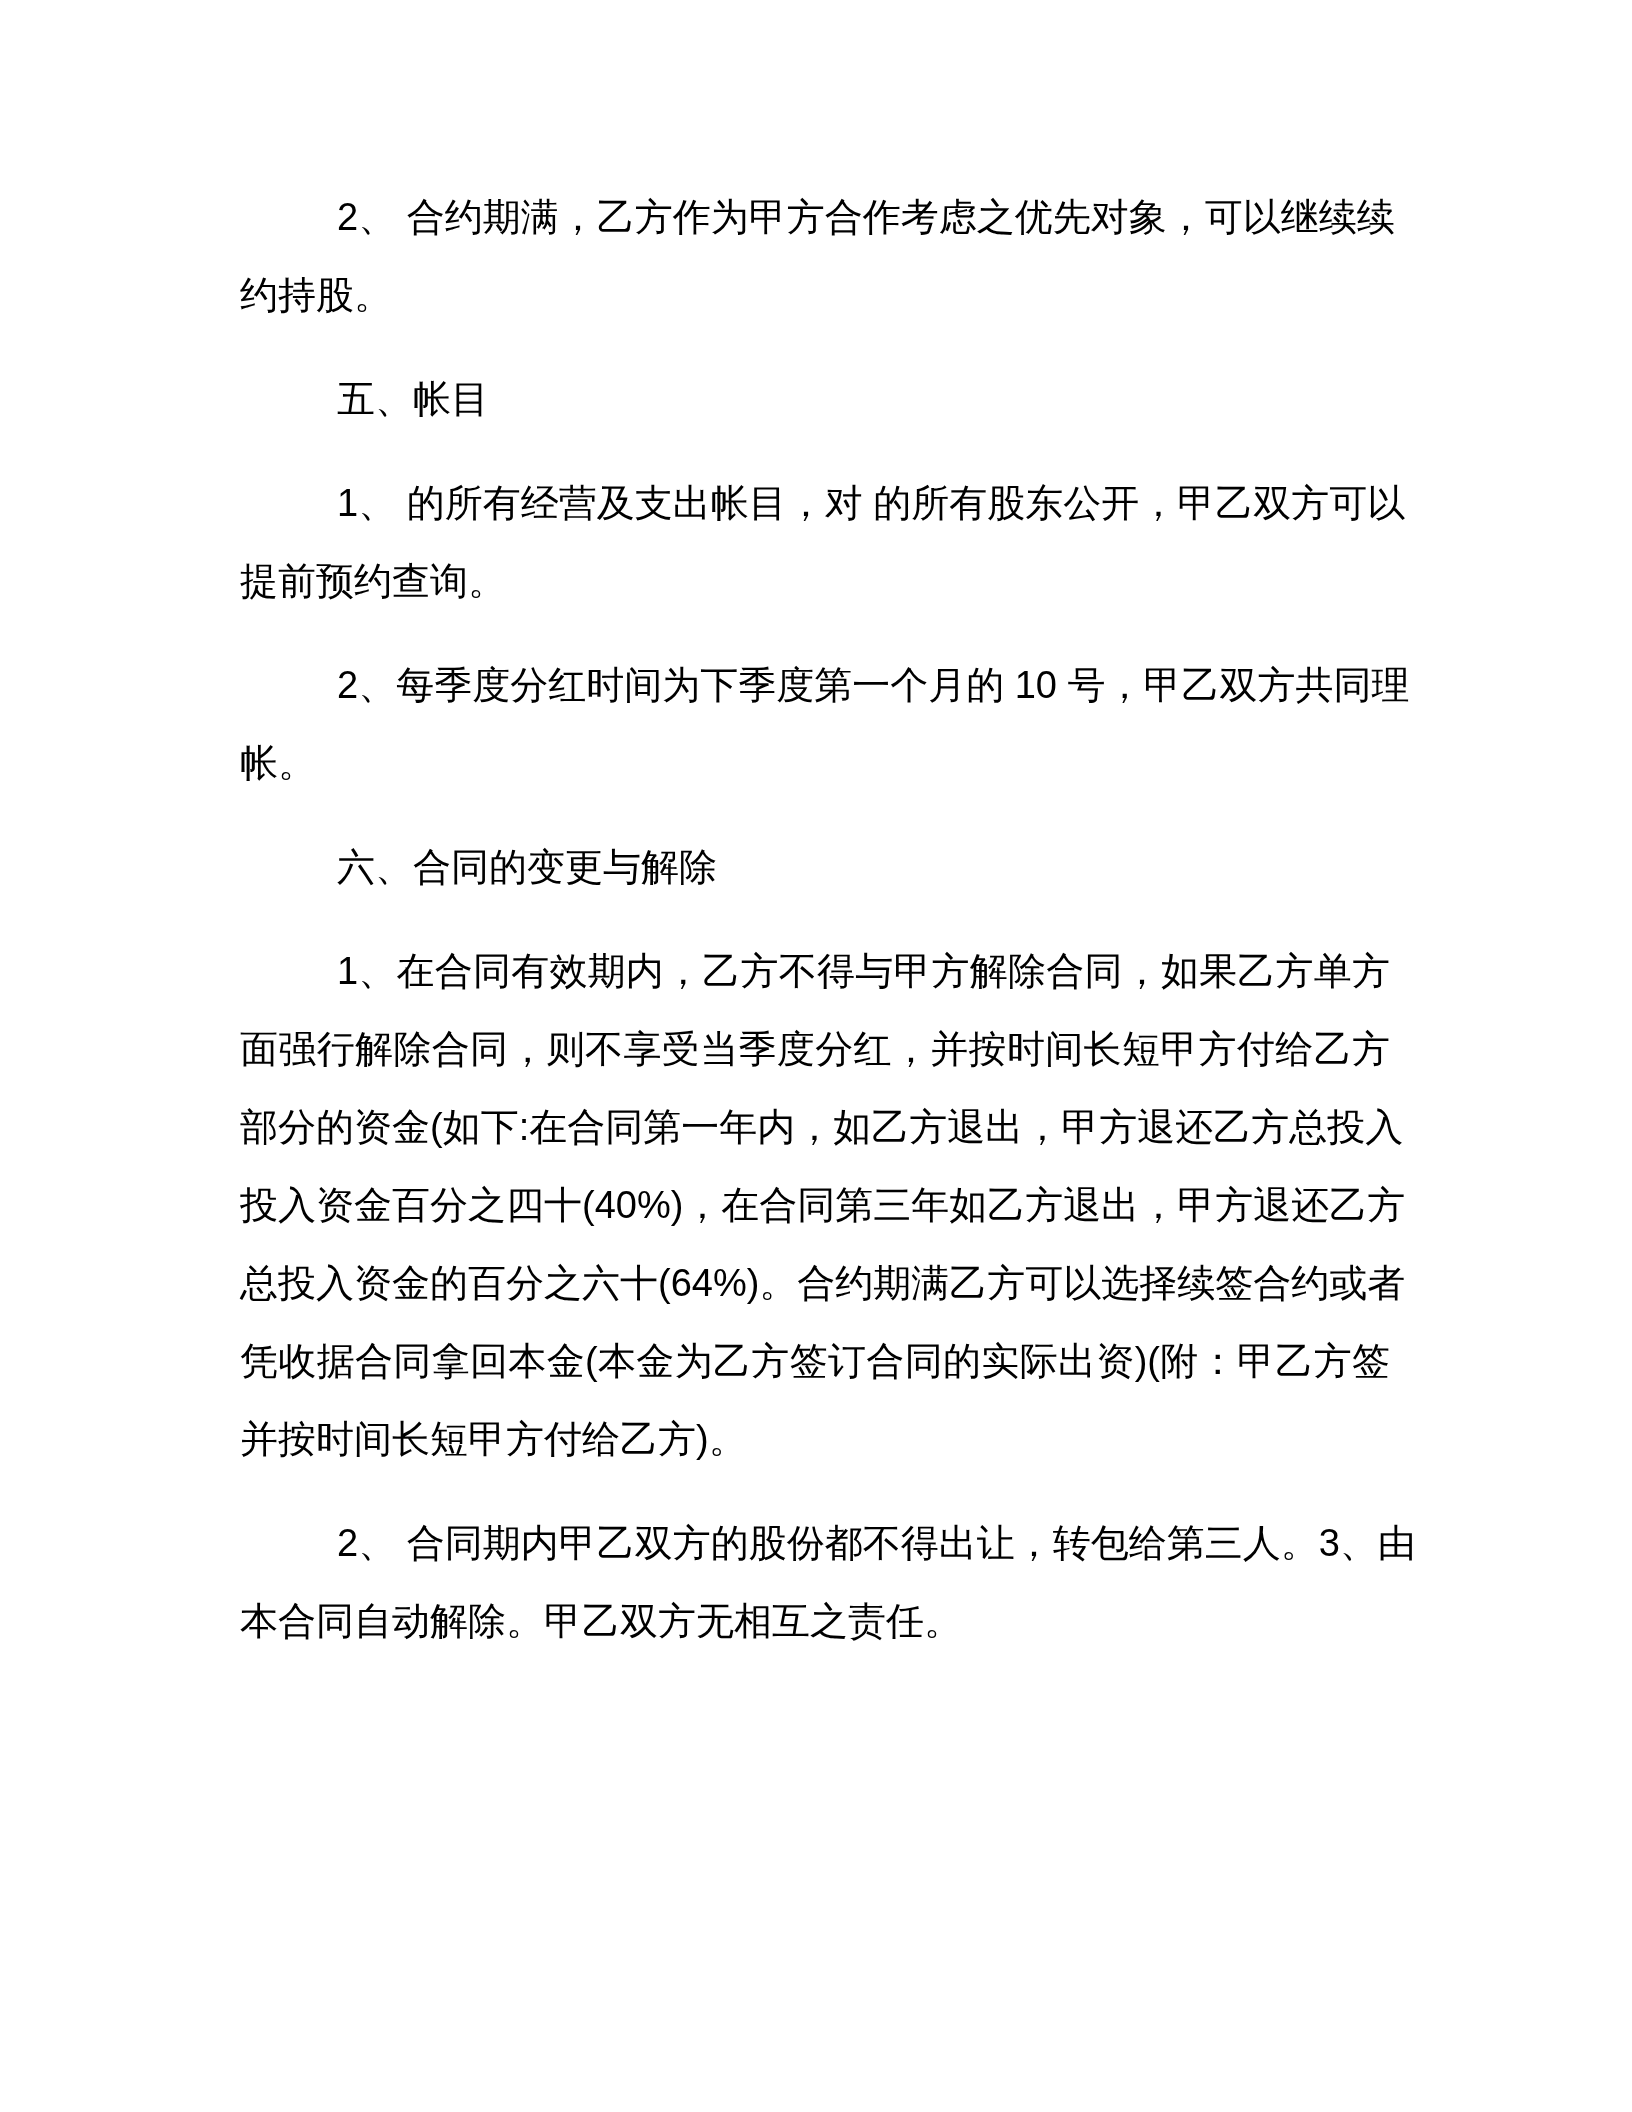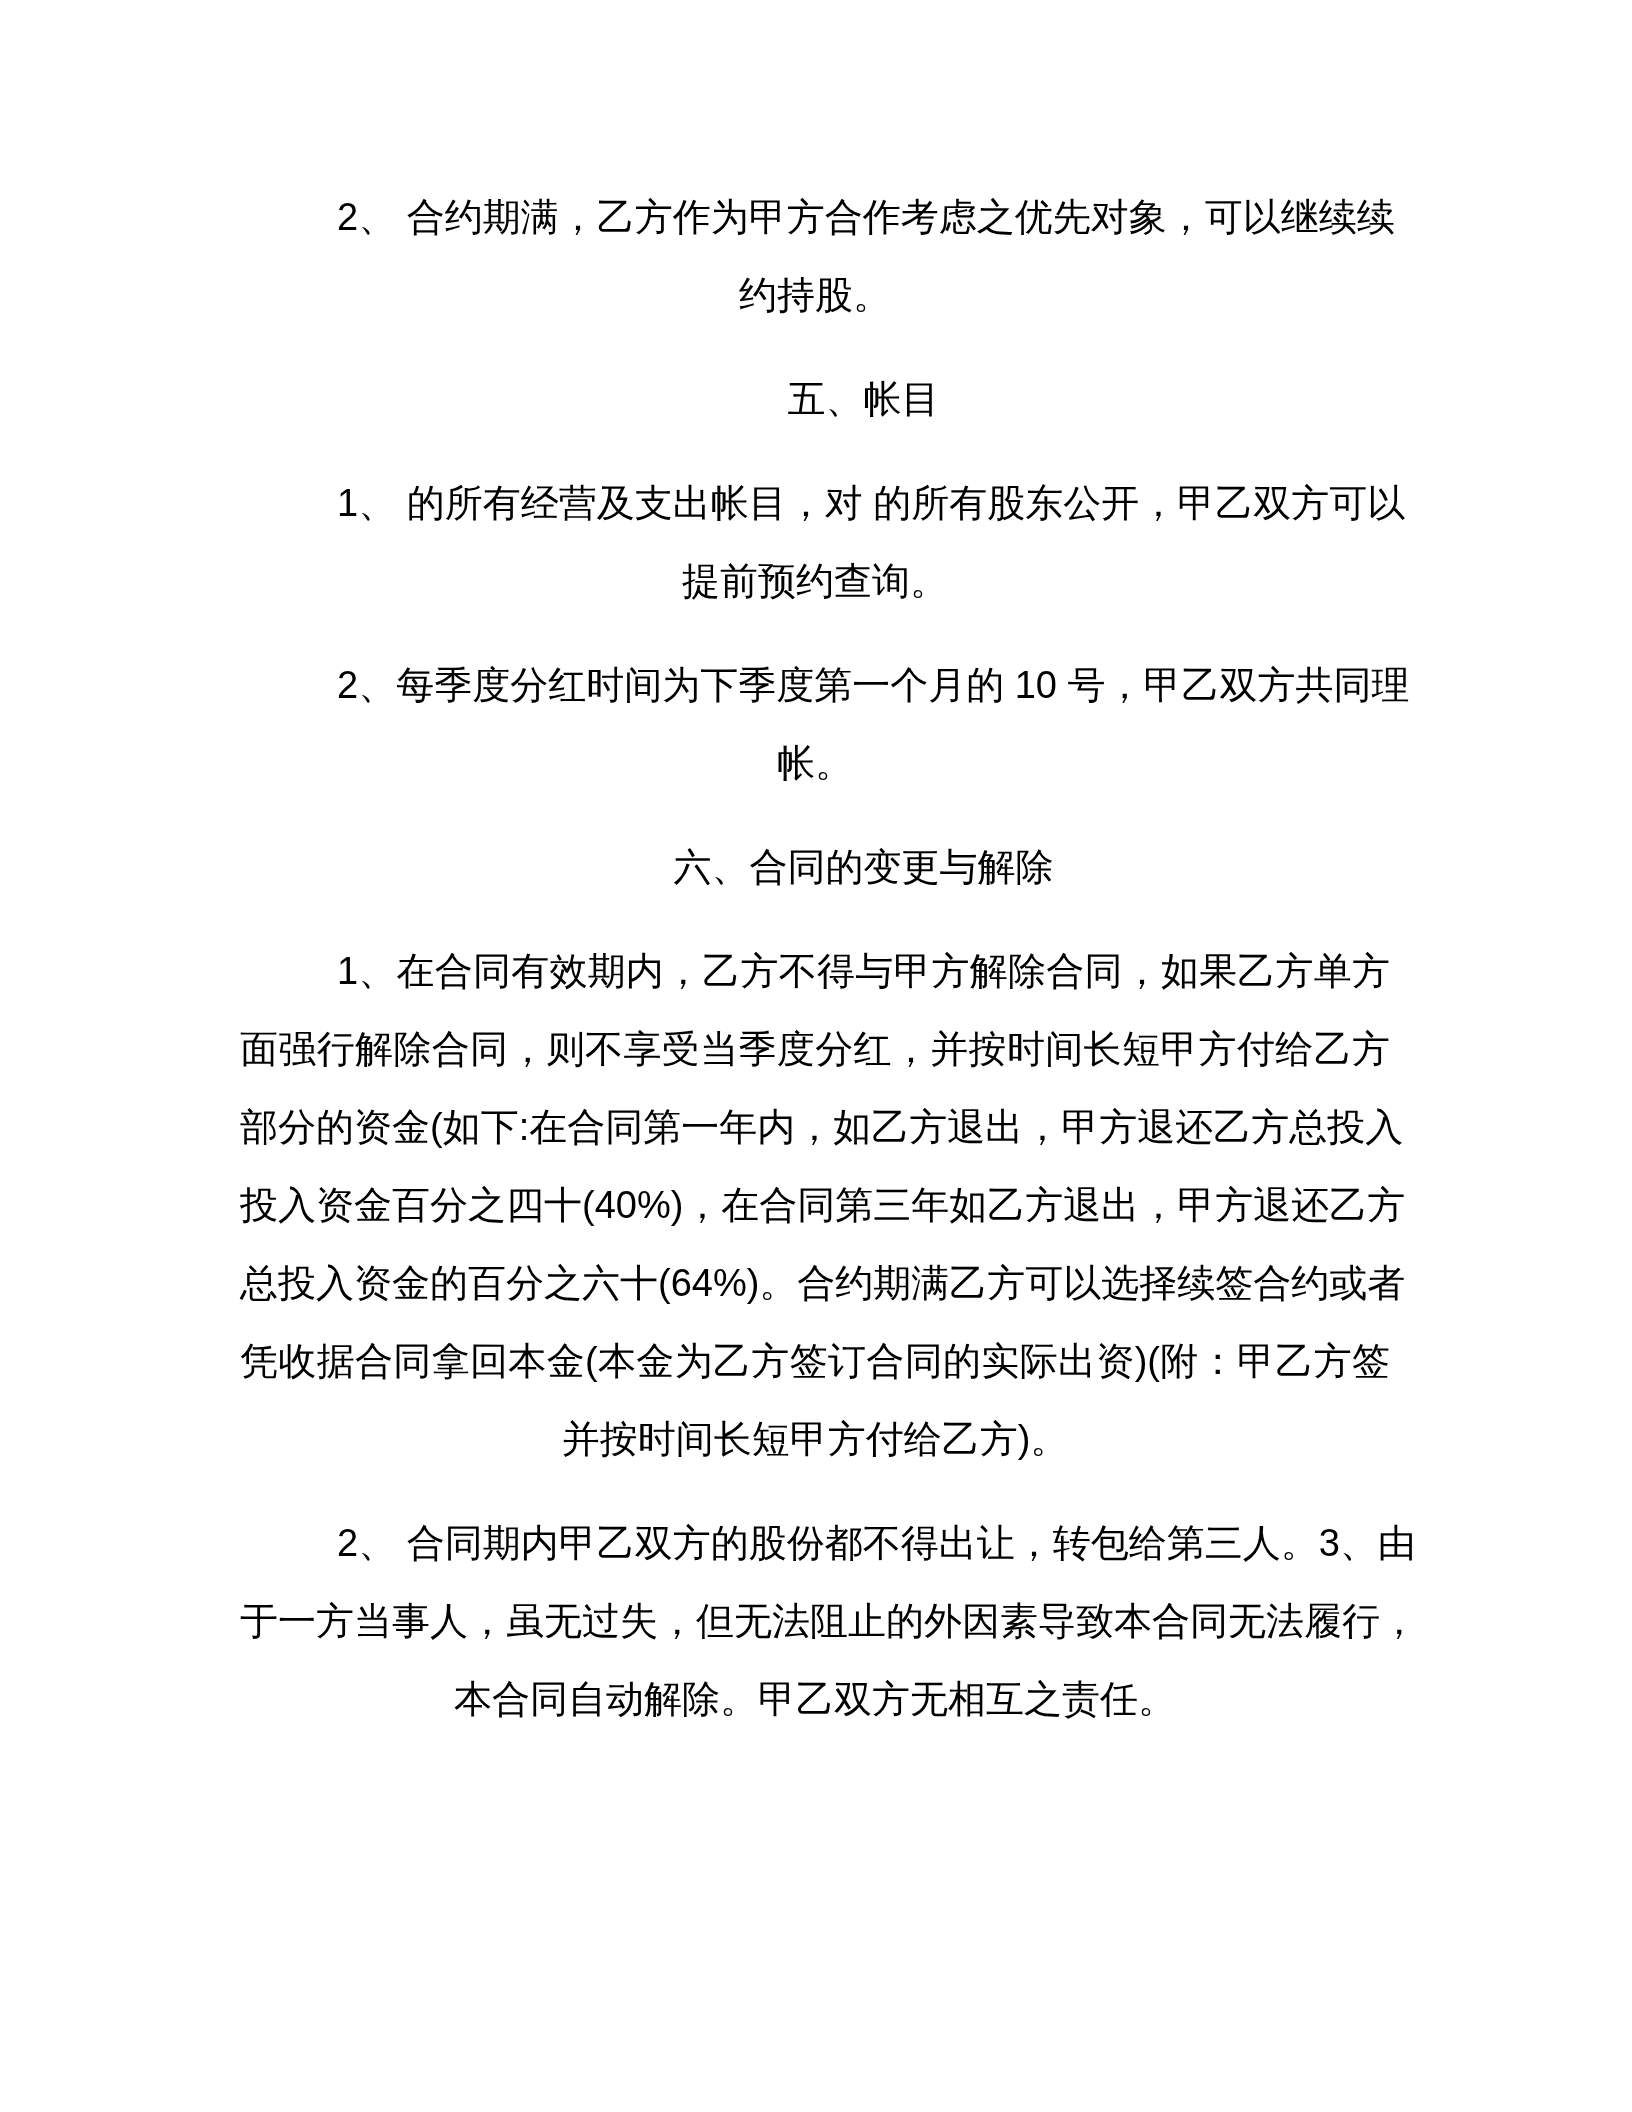--- a/index.html
+++ b/index.html
@@ -32,21 +32,20 @@
   }
   .para {
     margin: 0 0 26px 0;
   }
   .line {
     font-size: 38px;
     line-height: 78px;
     white-space: nowrap;
     color: #000000;
     font-family: "Liberation Sans", sans-serif;
-    text-align: center;
   }
   .line.fill {
     text-align: justify;
     text-align-last: justify;
   }
   .line.indent {
     padding-left: 97px;
   }
 </style>
 </head>
@@ -83,18 +82,17 @@
       <div class="line fill">面强行解除合同，则不享受当季度分红，并按时间长短甲方付给乙方</div>
       <div class="line fill">部分的资金(如下:在合同第一年内，如乙方退出，甲方退还乙方总投入</div>
       <div class="line fill">投入资金百分之四十(40%)，在合同第三年如乙方退出，甲方退还乙方</div>
       <div class="line fill">总投入资金的百分之六十(64%)。合约期满乙方可以选择续签合约或者</div>
       <div class="line fill">凭收据合同拿回本金(本金为乙方签订合同的实际出资)(附：甲乙方签</div>
       <div class="line">并按时间长短甲方付给乙方)。</div>
     </div>
 
     <div class="para">
       <div class="line fill indent">2、 合同期内甲乙双方的股份都不得出让，转包给第三人。3、由</div>
-      <div class="line fill">于一方当事人，虽无过失，但无法阻止的外因素导致本合同无法履行，</div>
       <div class="line">本合同自动解除。甲乙双方无相互之责任。</div>
     </div>
 
   </div>
 </div>
 
 </body></html>

